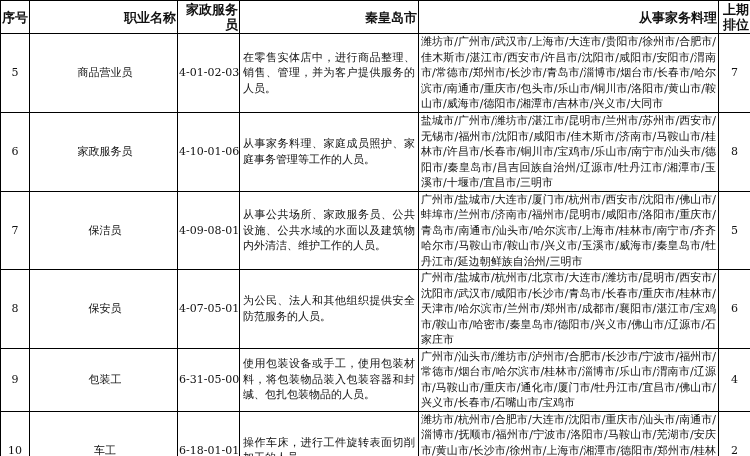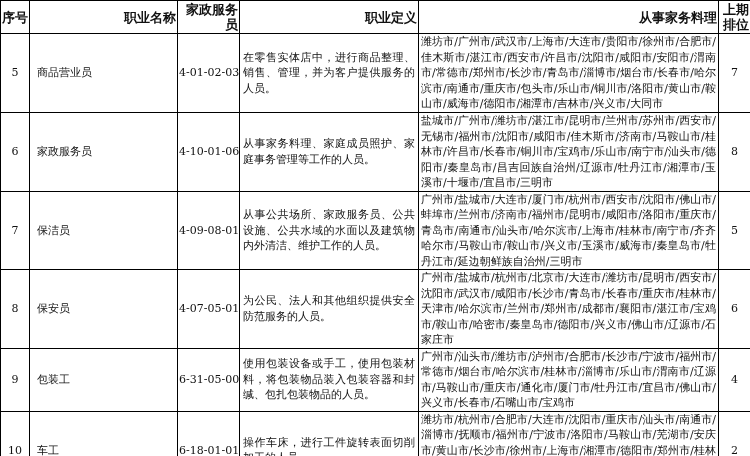--- a/index.html
+++ b/index.html
@@ -30,21 +30,21 @@
     font-weight: bold;
     text-align: right;
     padding: 0 1px;
     line-height: 15px;
   }
   .occ-table td {
     font-size: 11px;
     line-height: 15.5px;
   }
   .c-no   { text-align: center; }
-  .c-name { text-align: left; padding: 0 4px 0 7px; }
+  .c-name { text-align: center; padding: 0 4px 0 7px; }
   .c-code { text-align: center; font-size: 11.5px; white-space: nowrap; }
   .c-def  { text-align: justify; padding: 0 3px; }
   .c-cities { text-align: justify; padding: 0 2px; }
   .c-rank { text-align: center; }
   tr.hrow { height: 33px; }
   tr.r0 { height: 79px; }
   tr.r1 { height: 72px; }
   tr.r2 { height: 70px; }
   tr.r3 { height: 60px; }
   tr.r4 { height: 58px; }
@@ -60,21 +60,21 @@
     <col style="width:62px">
     <col style="width:179px">
     <col style="width:300px">
     <col style="width:32px">
   </colgroup>
   <thead>
     <tr class="hrow">
       <th>序号</th>
       <th>职业名称</th>
       <th>家政服务员</th>
-      <th>职业定义</th>
+      <th>秦皇岛市</th>
       <th>从事家务料理</th>
       <th>上期排位</th>
     </tr>
   </thead>
   <tbody>
     <tr class="r0">
       <td class="c-no">5</td>
       <td class="c-name">商品营业员</td>
       <td class="c-code">4-01-02-03</td>
       <td class="c-def">在零售实体店中，进行商品整理、销售、管理，并为客户提供服务的人员。</td>

